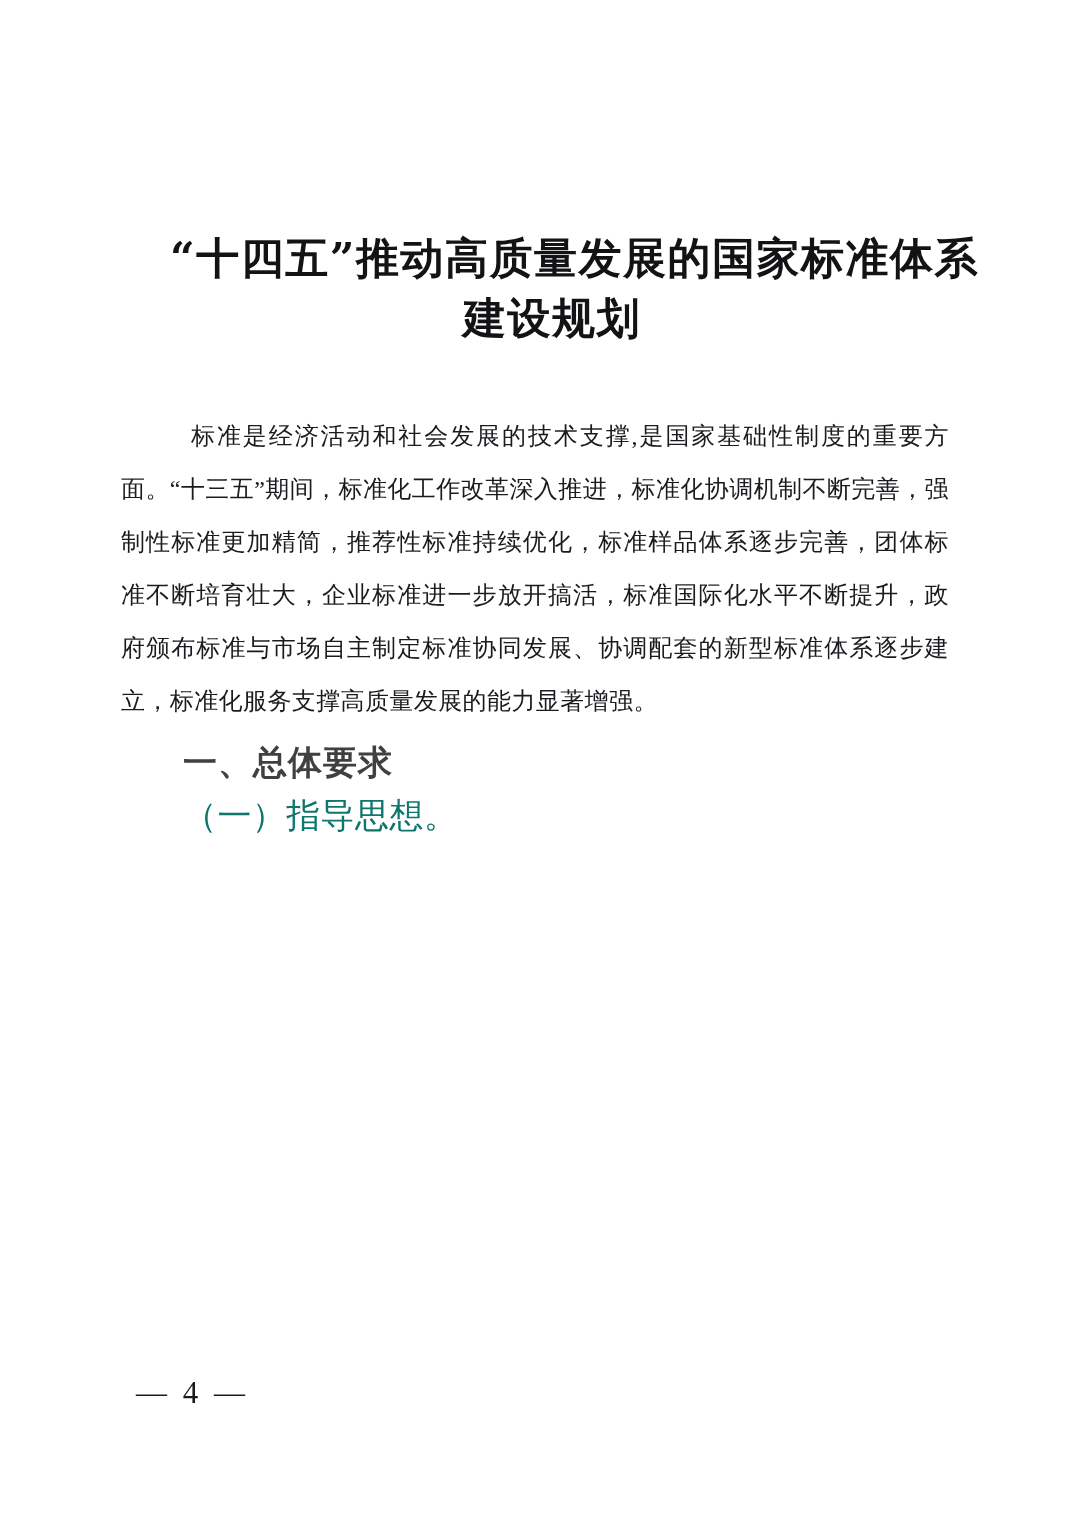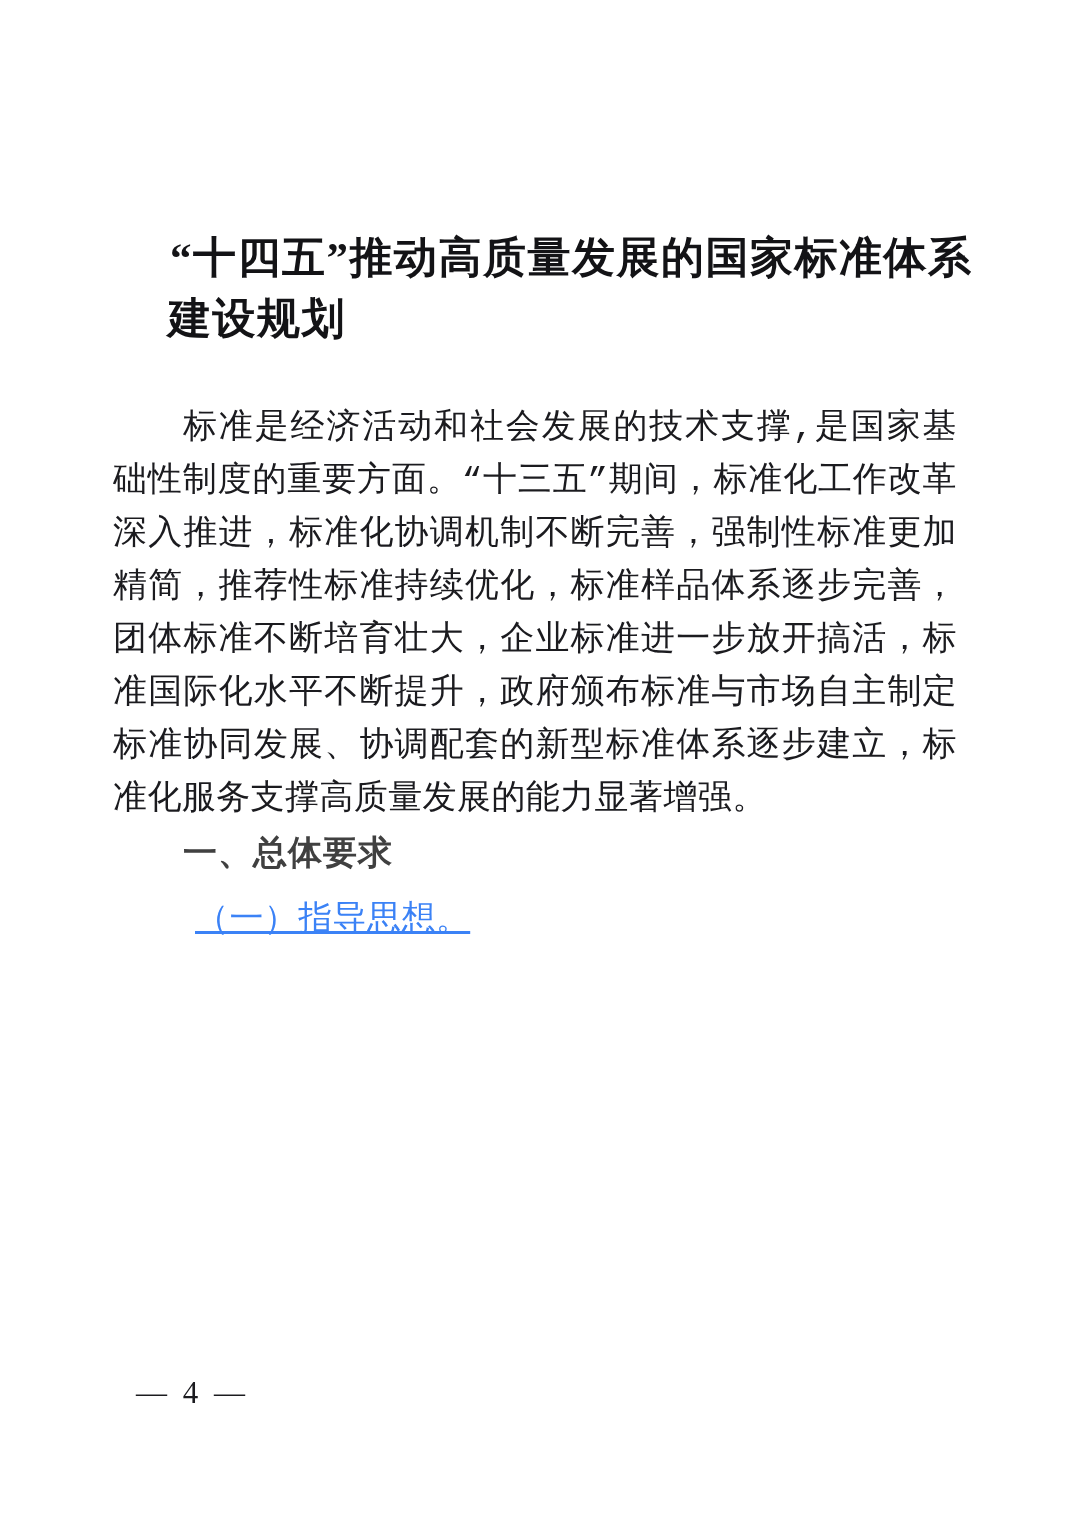--- a/index.html
+++ b/index.html
@@ -38,66 +38,64 @@
     letter-spacing: 1.5px;
     color: #131316;
   }
   .doc-title .tline {
     display: block;
     white-space: nowrap;
   }
   .doc-title .tline.first {
     text-align: center;
     margin-left: 2px;
-    font-family: Liberation Serif, serif;
   }
   .doc-title .tline.second {
-    text-align: left;
+    text-align: center;
   }
 
   
   .body-col {
     position: absolute;
     left: 113px;
     top: 402px;
     width: 844px;
   }
 
   .para {
-    font-size: 34px;
+    font-size: 24px;
     line-height: 53px;
     letter-spacing: 0.4px;
     text-align: justify;
     text-justify: inter-character;
     text-indent: 70px;
-    margin: 0;
+    margin: 8px;
     color: #1b1b1f;
-    font-family: Liberation Mono, monospace;
+    font-family: Liberation Serif, serif;
   }
 
   .heading-1 {
     font-size: 34px;
     line-height: 53px;
     letter-spacing: 1px;
     text-indent: 70px;
     margin: 0;
     font-weight: 700;
     font-family: "DejaVu Sans", "Liberation Sans", sans-serif;
     color: #404040;
   }
 
   .heading-2 {
     font-size: 34px;
     line-height: 53px;
     letter-spacing: 0.4px;
     text-indent: 70px;
-    margin: 12px;
+    margin: 0;
     font-family: "Liberation Serif", "DejaVu Serif", serif;
-    color: #3b82f6;
-    text-decoration: underline;
+    color: #0f766e;
   }
 
   
   .page-number {
     position: absolute;
     left: 136px;
     top: 1373px;
     font-size: 31px;
     line-height: 40px;
     letter-spacing: 4px;

